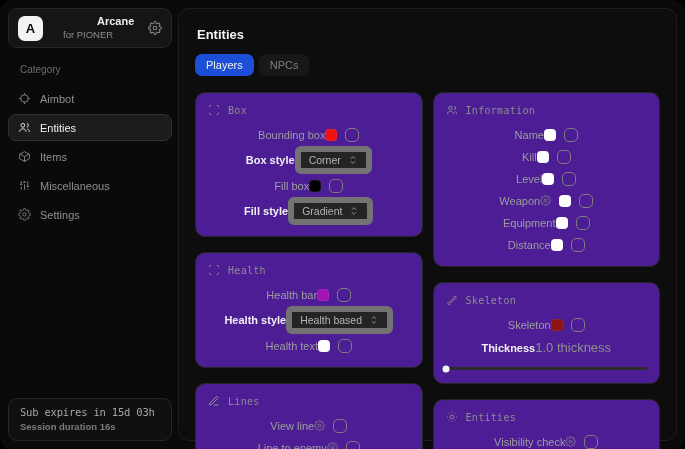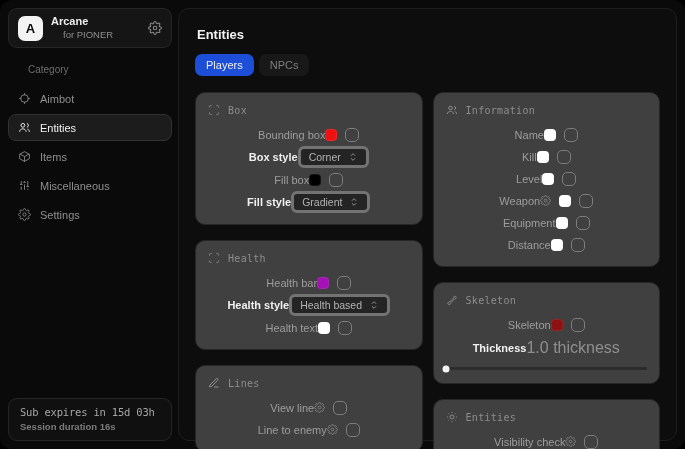--- a/index.html
+++ b/index.html
@@ -5,61 +5,61 @@
   * { margin:0; padding:0; box-sizing:border-box; }
   html,body { width:685px; height:449px; background:#000; overflow:hidden; }
   body { font-family:"Liberation Sans","DejaVu Sans",sans-serif; color:#c7c7c7; }
   .app { width:685px; height:449px; background:#0a0a0a; border-radius:12px; display:flex; padding:8px; gap:6px; }
 
   
   .sidebar { width:164px; flex:0 0 164px; display:flex; flex-direction:column; }
   .logo-card { background:#151515; border:1px solid #262626; border-radius:9px; height:40px; display:flex; align-items:center; gap:8px; padding:0 9px; }
   .logo-badge { width:25px; height:25px; background:#f3f3f3; border-radius:7px; display:flex; align-items:center; justify-content:center; color:#0b0b0b; font-weight:bold; font-size:13px; }
   .logo-text { flex:1; line-height:1.25; }
-  .logo-title { font-size:11px; font-weight:bold; color:#ededed; }
+  .logo-title { font-size:11px; font-weight:bold; color:#ededed;margin-left:46px; }
   .logo-sub { font-size:9.5px; color:#8d8d8d;margin-left:12px; }
   .logo-gear { color:#8a8a8a; display:flex; }
-  .category { font-size:10px; color:#6d6d6d; margin:16px 0 10px 20px; }
+  .category { font-size:10px; color:#6d6d6d; margin:16px 0 10px 12px; }
   .nav { display:flex; flex-direction:column; gap:2px; }
   .nav-item { display:flex; align-items:center; gap:9px; height:27px; padding:0 9px; border-radius:8px; border:1px solid transparent; color:#8f8f8f; font-size:11px; cursor:pointer; }
   .nav-item .nicon { display:flex; color:#7f7f7f; }
   .nav-item.active { background:#1c1c1c; border-color:#313131; color:#f0f0f0; }
   .nav-item.active .nicon { color:#e6e6e6; }
   .sidebar-spacer { flex:1; }
   .sub-card { border:1px solid #262626; background:#101010; border-radius:9px; padding:7px 11px 8px; }
   .sub-line1 { font-family:"DejaVu Sans Mono",monospace; font-size:10.5px; color:#a6a6a6; letter-spacing:-0.2px; }
   .sub-line2 { font-size:9.5px; color:#7c7c7c; margin-top:3px; font-weight:bold; }
 
   
   .panel { flex:1; background:#0d0d0d; border:1px solid #1e1e1e; border-radius:11px; padding:14px 16px; display:flex; flex-direction:column; }
   .panel-title { font-size:13px; font-weight:bold; color:#f2f2f2; margin:4px 0 12px 2px; }
   .tabs { display:flex; gap:5px; margin-bottom:16px; }
   .tab { font-size:11px; padding:5px 11px; border-radius:7px; background:#181818; color:#7e7e7e; cursor:pointer; }
   .tab.active { background:#1d4ed8; color:#efefef; font-weight:normal; }
   .columns { display:flex; gap:10px; align-items:flex-start; }
   .col { flex:1; display:flex; flex-direction:column; gap:15px; min-width:0; }
 
-  .card { background:#404040; border:1px solid #262626; border-radius:10px; padding:9px 12px 11px; }
+  .card { background:#4c1d95; border:1px solid #262626; border-radius:10px; padding:9px 12px 11px; }
   .card-head { display:flex; align-items:center; gap:8px; color:#8d8d8d; margin:2px 0 8px; }
   .card-head .ctitle { font-family:"DejaVu Sans Mono",monospace; font-size:10px; letter-spacing:0.3px; }
   .card-head .cicon { display:flex; color:#8d8d8d; }
 
   .row { display:flex; align-items:center; justify-content:center; min-height:21px; }
   .rows { display:flex; flex-direction:column; gap:1px; }
   .rlabel { font-size:11px; color:#9d9d9d; }
   .rlabel.strong { color:#f0f0f0; font-weight:bold; }
   .controls { display:flex; align-items:center; gap:8px; }
   .swatch { width:12px; height:12px; border-radius:4px; border:1px solid rgba(255,255,255,0.08); }
   .checkbox { width:14px; height:14px; border-radius:5px; border:1.5px solid #7d7d7d; background:transparent; cursor:pointer; }
   .minigear { color:#8a8a8a; display:flex; cursor:pointer; }
-  .dropdown { display:flex; align-items:center; gap:7px; background:#242424; border:3px solid #737373; border-radius:6px; padding:2px 8px; font-size:10.5px; color:#b3b3b3; cursor:pointer; }
+  .dropdown { display:flex; align-items:center; gap:7px; background:#242424; border:6px solid #737373; border-radius:6px; padding:2px 8px; font-size:10.5px; color:#b3b3b3; cursor:pointer; }
   .dropdown .dicon { display:flex; color:#9a9a9a; }
 
   .slider-row { margin-top:1px; }
-  .slider-val { font-size:16px; color:#8f8f8f; }
+  .slider-val { font-size:13px; color:#8f8f8f; }
   .slider { position:relative; height:4px; background:#2c2c2c; border-radius:2px; margin-top:8px; margin-bottom:2px; cursor:pointer; }
   .slider .fill { position:absolute; left:0; top:0; bottom:0; background:#e9e9e9; border-radius:2px; }
   .slider .thumb { position:absolute; top:50%; width:9px; height:9px; background:#f5f5f5; border-radius:50%; transform:translate(-50%,-50%); }
   .slider.thin { height:3px; }
   .slider.thin .thumb { width:7px; height:7px; }
 
   svg { display:block; }
 </style>
 </head>
 <body>

